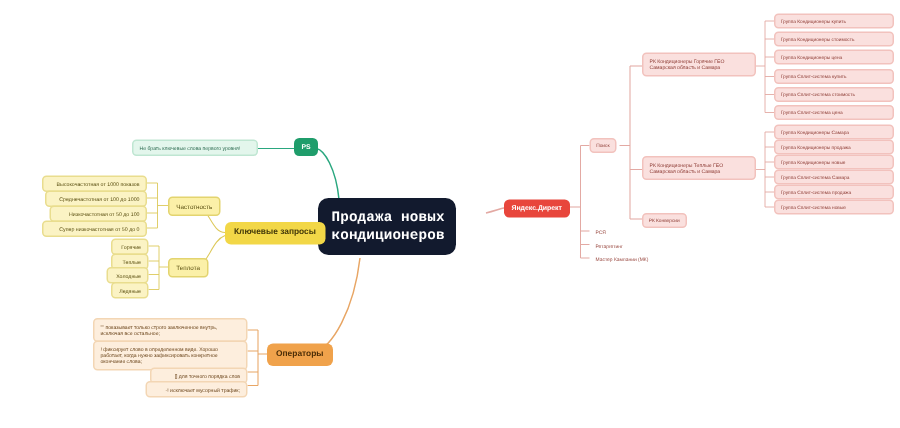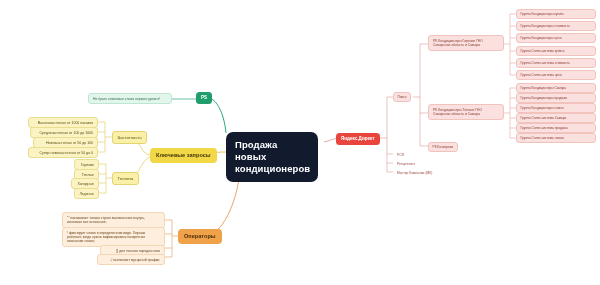--- a/index.html
+++ b/index.html
@@ -204,21 +204,21 @@
       <path d="M510,88 L510,138" stroke="#e3a9a3" stroke-width="0.6"></path>
       <path d="M510,88 L516,88" stroke="#e3a9a3" stroke-width="0.6"></path>
       <path d="M510,98 L516,98" stroke="#e3a9a3" stroke-width="0.6"></path>
       <path d="M510,108 L516,108" stroke="#e3a9a3" stroke-width="0.6"></path>
       <path d="M510,118 L516,118" stroke="#e3a9a3" stroke-width="0.6"></path>
       <path d="M510,128 L516,128" stroke="#e3a9a3" stroke-width="0.6"></path>
       <path d="M510,138 L516,138" stroke="#e3a9a3" stroke-width="0.6"></path>
     </g>
   </svg>
 
-  <div class="node n-root" style="left:226px; top:132px; width:92px;">Продажа новых кондиционеров</div>
+  <div class="node n-root" style="left:212px; top:132px; width:92px;font-family:Liberation Mono, monospace;">Продажа новых кондиционеров</div>
 
   <div class="node n-green" style="left:196px; top:92px;">PS</div>
   <div class="node n-green-note" style="left:88px; top:93px; width:84px;">Не брать ключевые слова первого уровня!</div>
 
   <div class="node n-main-yellow" style="left:150px; top:148px;">Ключевые запросы</div>
 
   <div class="node n-yellow-mid" style="left:112px; top:131px;">Частотность</div>
   <div class="node n-yellow" style="left:28px; top:117px; width:70px; justify-content:flex-end;">Высокочастотная от 1000 показов</div>
   <div class="node n-yellow" style="left:30px; top:127px; width:68px; justify-content:flex-end;">Среднечастотная от 100 до 1000</div>
   <div class="node n-yellow" style="left:33px; top:137px; width:65px; justify-content:flex-end;">Низкочастотная от 50 до 100</div>

